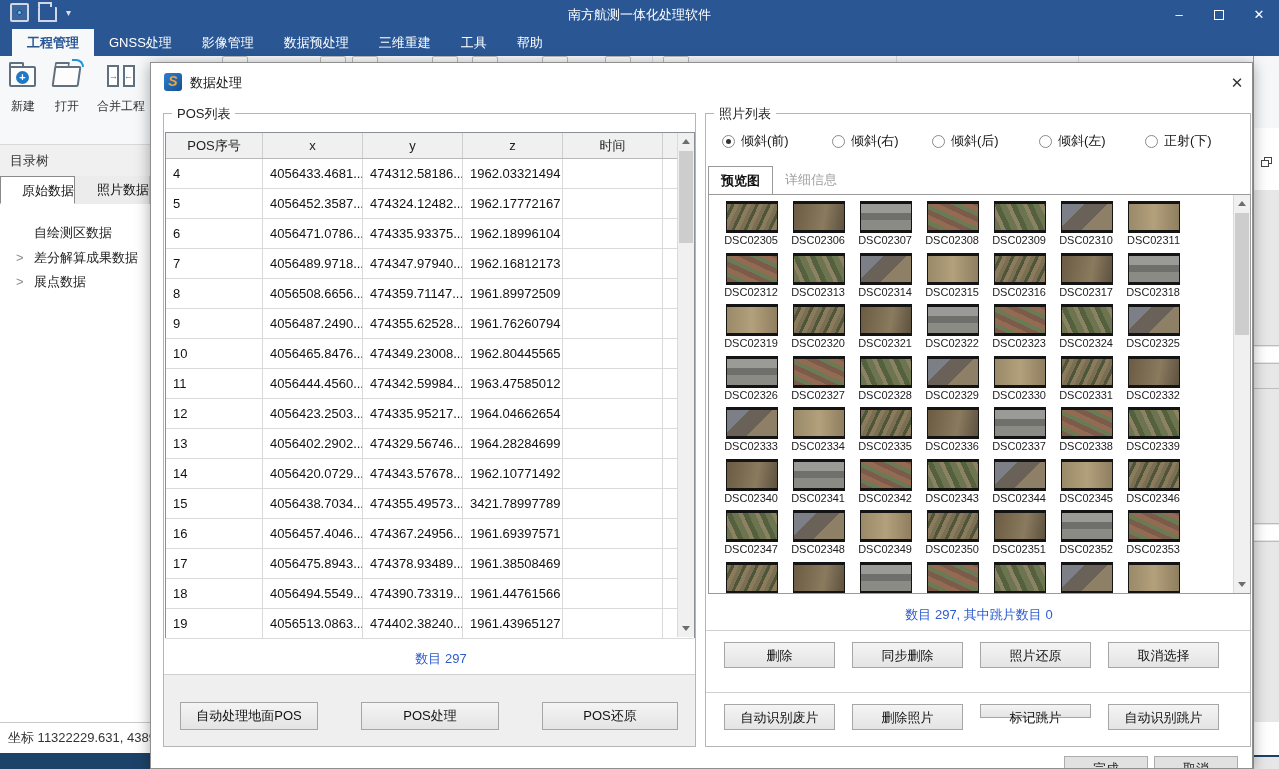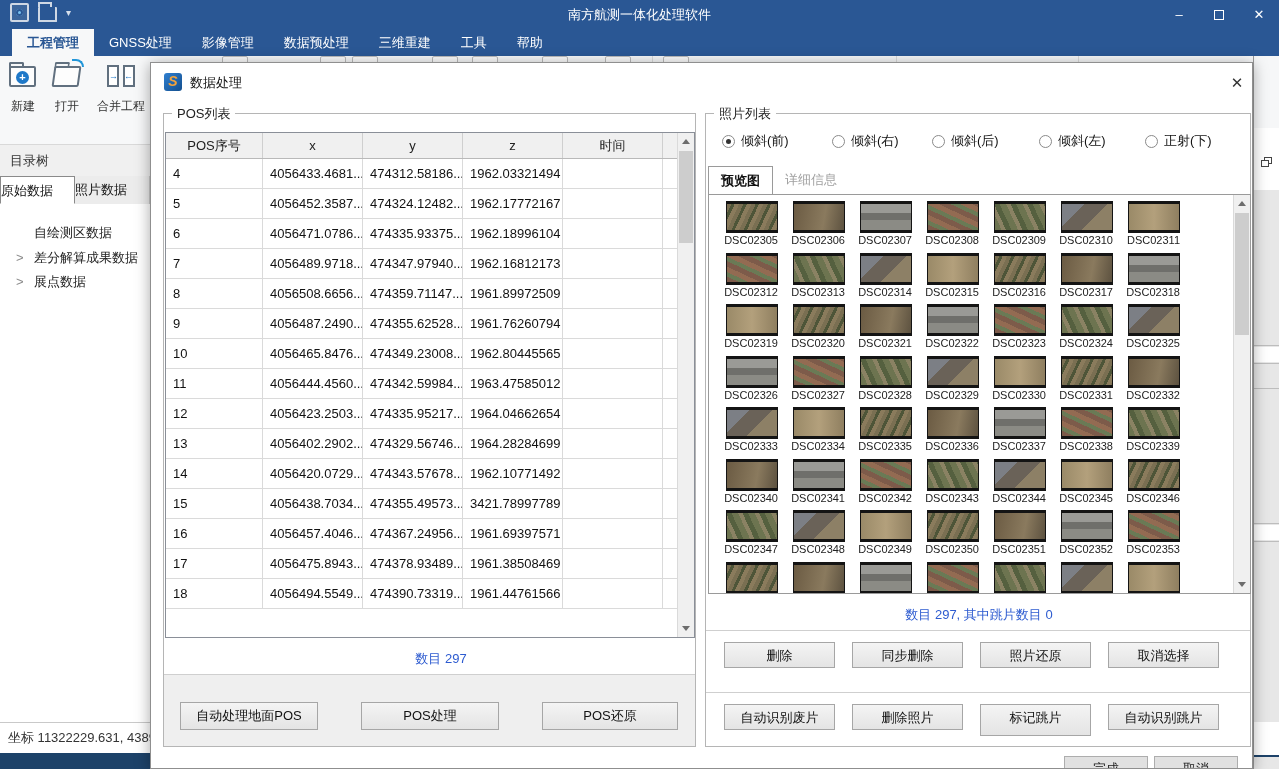--- a/index.html
+++ b/index.html
@@ -36,21 +36,21 @@
   .plus-dot { position:absolute; left:8px; top:9px; width:13px; height:13px; border-radius:50%; background:#1e78c8; color:#fff; font-size:11px; line-height:13px; text-align:center; font-weight:bold; z-index:2; }
   .open-arrow { position:absolute; right:-2px; top:-3px; width:12px; height:8px; border-top:2px solid #2196d9; border-right:2px solid #2196d9; border-radius:0 8px 0 0; z-index:2; }
   .merge-page { position:absolute; top:3px; width:12px; height:22px; border:2px solid #61707f; background:#fff; }
   .merge-arrow { position:absolute; top:9px; font-size:9px; color:#1e78c8; font-weight:bold; z-index:2; }
   .ribbon-sep { position:absolute; top:0; width:1px; height:88px; background:#dcdcdc; }
   .ghost-ico { position:absolute; top:0; width:26px; height:14px; border:1px solid #bbb; background:#fcfcfc; border-radius:2px 2px 0 0; }
 
   
   .side-title { position:absolute; left:10px; top:152px; font-size:13px; color:#333; }
   .side-tabs { position:absolute; left:0; top:176px; width:150px; height:28px; display:flex; border-bottom:1px solid #9a9a9a; }
-  .stab { width:84px; height:28px; line-height:27px; text-align:left; font-size:13px; color:#111; background:#ececec; border-right:1px solid #c9c9c9; }
+  .stab { width:84px; height:28px; line-height:27px; text-align:right; font-size:13px; color:#111; background:#ececec; border-right:1px solid #c9c9c9; }
   .stab.active { background:#fff; border:1px solid #8a8a8a; border-bottom:1px solid #fff; }
   .tree { position:absolute; left:0; top:204px; width:150px; height:518px; background:#fff; }
   .titem { position:absolute; left:0; width:150px; height:22px; line-height:22px; font-size:13px; color:#222; white-space:nowrap; }
   .titem .chev { position:absolute; left:16px; top:0; color:#8a8a8a; font-size:13px; }
   .titem .tl { position:absolute; left:34px; top:0; }
 
   
   .statusbar { position:absolute; left:0; top:722px; width:1279px; height:31px; background:#fff; border-top:1px solid #c9c9c9; line-height:30px; padding-left:8px; color:#333; font-size:13px; }
   .bottomband { position:absolute; left:0; top:753px; width:1253px; height:16px; background:#1d4269; }
 
@@ -361,20 +361,28 @@
               <div class="pt-c c2">474378.93489...</div>
               <div class="pt-c c3">1961.38508469</div>
               <div class="pt-c c4"></div>
               <div class="pt-c cf"></div>
             </div>
             <div class="pt-row">
               <div class="pt-c c0">18</div>
               <div class="pt-c c1">4056494.5549...</div>
               <div class="pt-c c2">474390.73319...</div>
               <div class="pt-c c3">1961.44761566</div>
+              <div class="pt-c c4"></div>
+              <div class="pt-c cf"></div>
+            </div>
+            <div class="pt-row">
+              <div class="pt-c c0">19</div>
+              <div class="pt-c c1">4056513.0863...</div>
+              <div class="pt-c c2">474402.38240...</div>
+              <div class="pt-c c3">1961.43965127</div>
               <div class="pt-c c4"></div>
               <div class="pt-c cf"></div>
             </div>
           </div>
         <div class="vsb" style="top:0;height:504px;">
           <div class="sb-btn" style="top:0;">
               <div class="tri-up"></div>
             </div>
           <div class="sb-thumb" style="top:18px;height:92px;"></div>
           <div class="sb-btn" style="bottom:0;">
@@ -764,21 +772,21 @@
       <div>
           <div class="btn" style="left: 18px; top: 528px; width: 111px; height: 26px;">删除</div>
           <div class="btn" style="left: 146px; top: 528px; width: 111px; height: 26px;">同步删除</div>
           <div class="btn" style="left: 274px; top: 528px; width: 111px; height: 26px;">照片还原</div>
           <div class="btn" style="left: 402px; top: 528px; width: 111px; height: 26px;">取消选择</div>
         </div>
       <div class="hline" style="top:578px;"></div>
       <div>
           <div class="btn" style="left: 18px; top: 590px; width: 111px; height: 26px;">自动识别废片</div>
           <div class="btn" style="left: 146px; top: 590px; width: 111px; height: 26px;">删除照片</div>
-          <div class="btn" style="left: 274px; top: 590px; width: 111px; height: 32px;">标记跳片</div>
+          <div class="btn" style="left: 274px; top: 590px; width: 111px; height: 14px;">标记跳片</div>
           <div class="btn" style="left: 402px; top: 590px; width: 111px; height: 26px;">自动识别跳片</div>
         </div>
     </div>
 
     <div class="footer-btn" style="left:913px;">完成</div>
     <div class="footer-btn" style="left:1003px;">取消</div>
   </div>
 
 </div>
 

